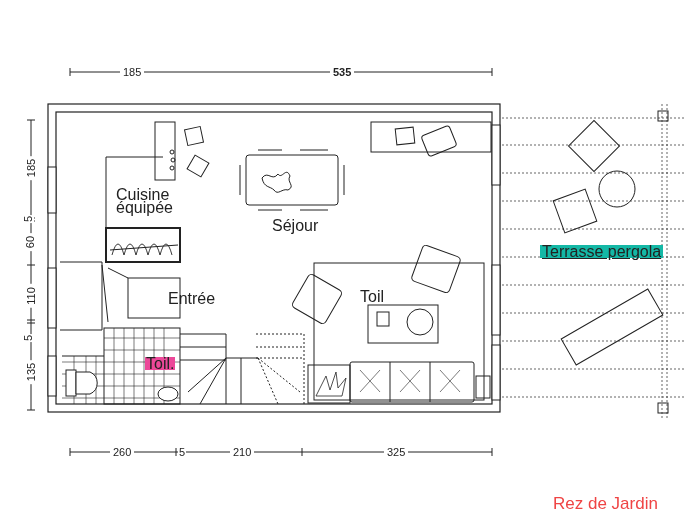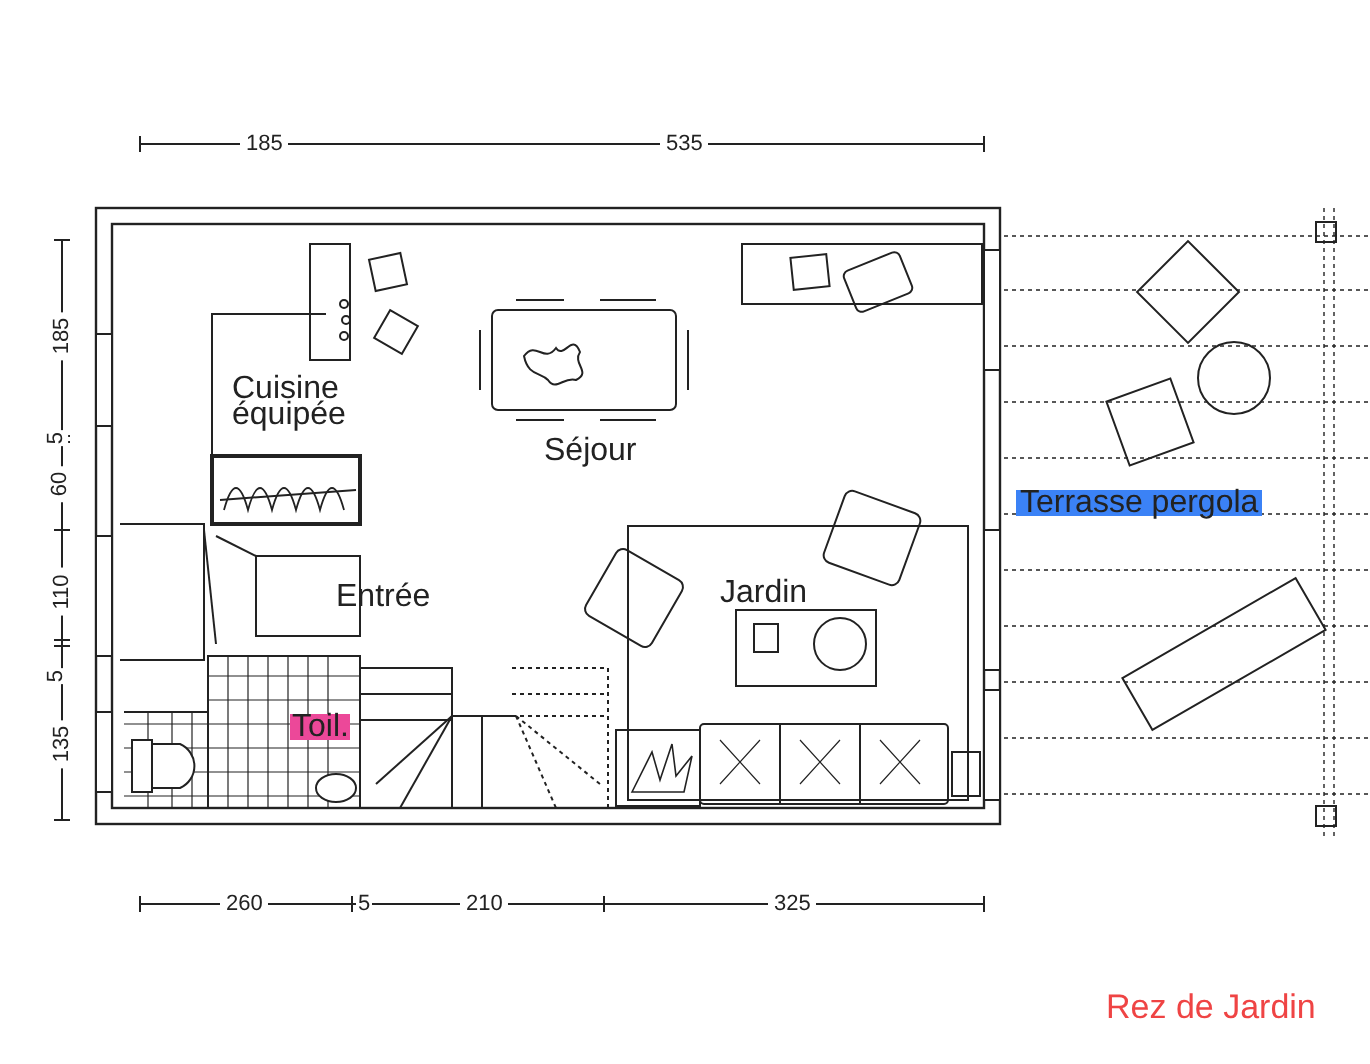--- a/index.html
+++ b/index.html
@@ -176,37 +176,37 @@
     <rect x="576" y="128" width="36" height="36" transform="rotate(45 594 146)"></rect>
     <circle cx="617" cy="189" r="18"></circle>
     <rect x="558" y="194" width="34" height="34" transform="rotate(-20 575 211)"></rect>
     <rect x="562" y="312" width="100" height="30" transform="rotate(-30 612 327)"></rect>
     <rect x="658" y="111" width="10" height="10"></rect>
     <rect x="658" y="403" width="10" height="10"></rect>
   </g>
 </svg>
 
 <div class="dim" style="left:120px;top:66px;">185</div>
-<div class="dim" style="left:330px;top:66px;">535</div>
+<div class="dim" style="left:330px;top:66px;font-weight:bold;">535</div>
 
 <div class="dim" style="left:110px;top:446px;">260</div>
 <div class="dim" style="left:178px;top:446px;padding:0 1px;">5</div>
 <div class="dim" style="left:230px;top:446px;">210</div>
 <div class="dim" style="left:384px;top:446px;">325</div>
 
 <div class="vdim" style="left:19px;top:162px;">185</div>
 <div class="vdim" style="left:24px;top:213px;padding:0 1px;">5</div>
 <div class="vdim" style="left:21px;top:236px;">60</div>
 <div class="vdim" style="left:19px;top:290px;">110</div>
 <div class="vdim" style="left:24px;top:332px;padding:0 1px;">5</div>
 <div class="vdim" style="left:19px;top:366px;">135</div>
 
 <div class="lbl" style="left:116px;top:188px;">
   <div>Cuisine</div>
   <div>équipée</div>
 </div>
 <div class="lbl" style="left:272px;top:219px;text-align:right;">Séjour</div>
 <div class="lbl" style="left:136px;top:292px;padding-left:32px;">Entrée</div>
 <div class="lbl" style="left:145px;top:357px;background:#ec4899;padding:0 1px;">Toil.</div>
-<div class="lbl" style="left:360px;top:290px;">Jardin</div>
-<div class="lbl" style="left:508px;top:245px;background:#3b82f6;padding:0 2px;">Terrasse pergola</div>
+<div class="lbl" style="left:360px;top:290px;">Toil</div>
+<div class="lbl" style="left:540px;top:245px;background:#14b8a6;padding:0 2px;text-decoration:underline;">Terrasse pergola</div>
 
 <div class="title">Rez de Jardin</div>
 
 </body></html>

